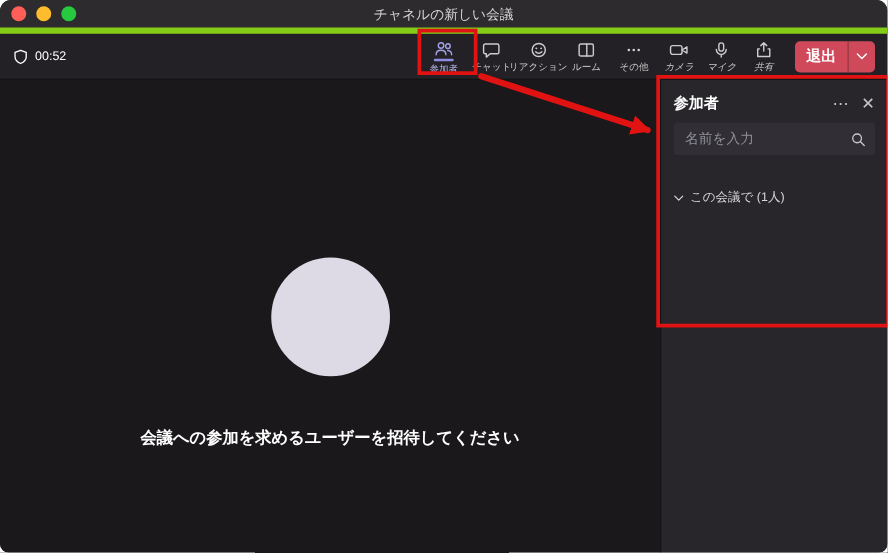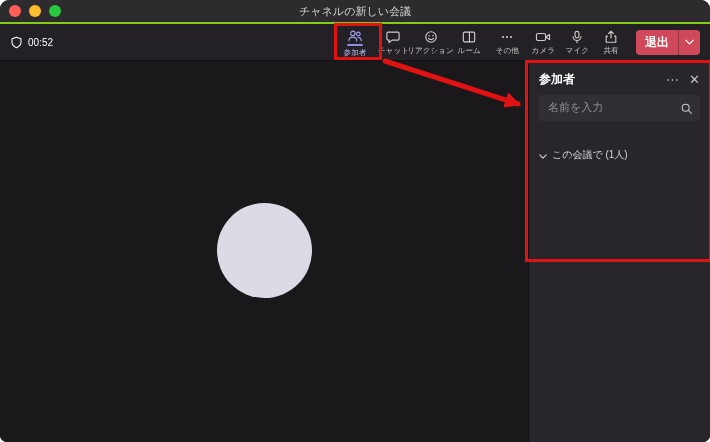--- a/index.html
+++ b/index.html
@@ -3,59 +3,59 @@
 <meta charset="utf-8">
 <style>
   html,body{margin:0;padding:0;background:#ffffff;}
   .window{
     position:relative;width:710px;height:442px;overflow:hidden;
     border-radius:9px 9px 7px 7px;background:#1a181b;
     font-family:"Liberation Sans",sans-serif;
     -webkit-font-smoothing:antialiased;
   }
   
-  .titlebar{height:22px;background:#2d2b2e;display:flex;align-items:center;justify-content:center;position:relative;border-bottom:2px solid #84cc16;}
+  .titlebar{height:22px;background:#2d2b2e;display:flex;align-items:center;justify-content:center;position:relative;border-bottom:5px solid #84cc16;}
   .lights{position:absolute;left:9px;top:5px;display:flex;gap:8px;}
   .light{width:12px;height:12px;border-radius:50%;}
   .light.red{background:#ff5f56;}
   .light.yellow{background:#ffbd2e;}
   .light.green{background:#27c93f;}
   .win-title{color:#d6d6d6;font-size:11px;}
   
   .toolbar{height:36px;background:#232125;display:flex;align-items:center;padding:0 10px;border-bottom:1px solid #131214;}
   .timer{display:flex;align-items:center;gap:5px;color:#ffffff;font-size:10px;justify-content:flex-end;}
   .timer .icon svg{display:block;width:13px;height:13px;}
   .tabs{margin-left:auto;display:flex;}
   .tab{width:38px;display:flex;flex-direction:column;align-items:center;justify-content:center;gap:1px;color:#cccccc;cursor:pointer;padding-top:2px;}
   .tab .icon svg,.dev .icon svg{display:block;width:16px;height:14px;}
   .tab-label{font-size:8px;color:#c9c9c9;white-space:nowrap;transform:scale(.95);}
   .tab.active{color:#a2a3ea;}
   .tab.active .tab-label{color:#b9baf0;}
   .active-bar{width:16px;height:2px;background:#8d8ee3;border-radius:1px;}
   .devices{display:flex;}
-  .dev{width:34px;display:flex;flex-direction:column;align-items:center;justify-content:center;gap:1px;color:#cccccc;cursor:pointer;padding-top:2px;}
+  .dev{width:34px;display:flex;flex-direction:column;align-items:center;justify-content:center;gap:1px;color:#cccccc;cursor:pointer;padding-top:2px;font-style:italic;}
   .leave-btn{margin-left:8px;height:25px;background:#d0495a;border-radius:4px;display:flex;align-items:center;color:#fff;cursor:pointer;}
   .leave-label{padding:0 9px;font-size:12px;font-weight:bold;white-space:nowrap;}
   .leave-divider{width:1px;align-self:stretch;background:rgba(0,0,0,.28);}
   .leave-chevron{padding:0 6px;display:flex;align-items:center;}
   .leave-chevron svg{width:9px;height:6px;display:block;}
   svg{stroke:currentColor;fill:none;stroke-width:1.3;stroke-linecap:round;stroke-linejoin:round;}
   svg .fill{fill:currentColor;stroke:none;}
   
   .content{display:flex;height:384px;}
   .stage{flex:1;display:flex;flex-direction:column;align-items:center;padding-top:142px;background:#1a181b;box-sizing:border-box;}
   .big-avatar{width:95px;height:95px;border-radius:50%;background:#dedae5;}
   .invite-message{margin-top:40px;color:#ffffff;font-weight:bold;font-size:13px;text-align:center;}
   
   .panel{width:182px;box-sizing:border-box;background:#28262b;border-left:1px solid #131214;padding:10px 10px 0;display:flex;flex-direction:column;gap:8px;}
   .panel-header{display:flex;align-items:center;color:#ffffff;height:16px;}
   .panel-title{font-size:12px;font-weight:bold;flex:1;}
   .icon-btn{color:#c5c5c5;font-size:13px;margin-left:10px;cursor:pointer;line-height:1;}
   .search-box{height:26px;background:#312f35;border-radius:3px;display:flex;align-items:center;padding:0 7px;}
-  .search-box input{flex:1;min-width:0;background:transparent;border:none;outline:none;color:#dddddd;font-size:11px;font-family:Liberation Mono, monospace;}
+  .search-box input{flex:1;min-width:0;background:transparent;border:none;outline:none;color:#dddddd;font-size:11px;font-family:Liberation Serif, serif;}
   .search-box input::placeholder{color:#8f8f96;}
   .search-box .icon{color:#c9c9c9;display:flex;}
   .search-box .icon svg{width:13px;height:13px;}
   .share-invite{height:26px;background:transparent;border:1px solid #8a8a90;border-radius:3px;color:#ffffff;font-size:11px;display:flex;align-items:center;justify-content:center;gap:6px;cursor:pointer;font-family:"Liberation Sans",sans-serif;}
   .share-invite .icon svg{width:13px;height:12px;}
   .section-row{display:flex;align-items:center;gap:5px;color:#d6d6d6;font-size:10px;margin-top:19px;}
   .section-row .icon svg{width:8px;height:5px;}
   .participant-row{display:flex;align-items:center;gap:8px;margin-top:2px;}
   .p-avatar{width:30px;height:30px;border-radius:50%;background:#a29fa9;filter:blur(1.2px);flex:none;}
   .p-info{flex:1;display:flex;flex-direction:column;gap:4px;}
@@ -187,20 +187,21 @@
             <path d="M1 1l4 4 4-4"></path>
           </svg>
       </span>
     </div>
   </div>
 
   <div class="content">
 
     <div class="stage">
       <div class="big-avatar"></div>
+      <div class="invite-message">会議への参加を求めるユーザーを招待してください</div>
     </div>
 
     <aside class="panel">
       <div class="panel-header">
         <span class="panel-title">参加者</span>
         <span class="icon-btn">⋯</span>
         <span class="icon-btn">✕</span>
       </div>
 
       <div class="search-box">

